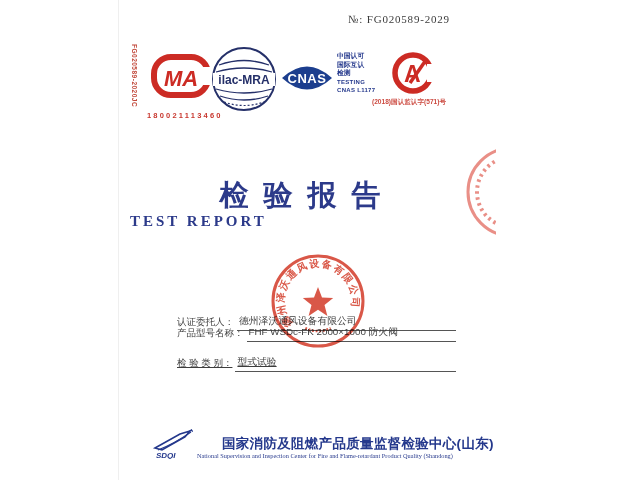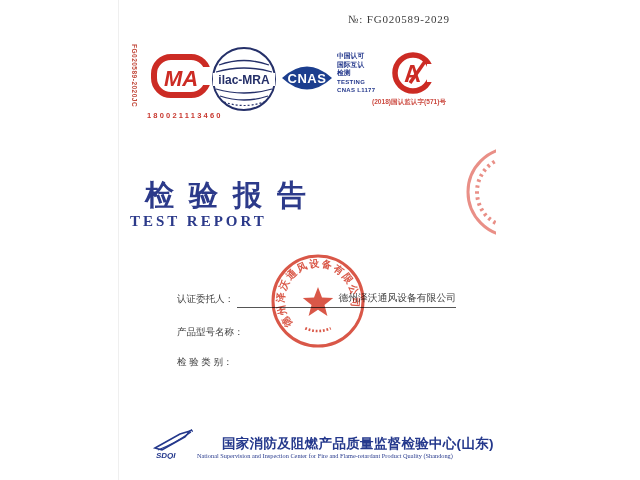--- a/index.html
+++ b/index.html
@@ -16,32 +16,32 @@
 
   
   .vert-code{left:131px;top:44px;height:72px;color:#c24a3c;font-size:6.5px;
              writing-mode:vertical-rl;letter-spacing:0.5px;font-weight:bold;}
   .cma-num{left:147px;top:99px;color:#c8372e;font-size:7.5px;font-weight:bold;letter-spacing:2.2px;margin-top:12px;}
   .cnas-text{left:337px;top:52px;color:#24388c;font-size:6.8px;font-weight:bold;line-height:8.6px;}
   .cnas-text .en{font-size:6px;letter-spacing:0.3px;}
   .cal-num{left:372px;top:98px;color:#cc4a40;font-size:6.6px;font-weight:bold;}
 
   
-  .title-zh{left:130px;top:176px;width:340px;text-align:left;color:#2c3a8a;
+  .title-zh{left:130px;top:176px;width:340px;text-align:center;color:#2c3a8a;
             font-size:29px;font-weight:bold;letter-spacing:15px;padding-left:15px;box-sizing:border-box;}
   .title-en{left:130px;top:213px;width:340px;color:#2c3a8a;
             font-family:"Liberation Serif",serif;font-size:15px;font-weight:bold;letter-spacing:3px;}
 
   
   .field{left:177px;width:279px;display:flex;align-items:flex-end;color:#3d3d3d;}
   .field .lbl{font-size:9.5px;white-space:nowrap;padding-right:3px;padding-bottom:2px;}
   .field .val{flex:1;font-size:9.8px;border-bottom:1px solid #555;padding:0 0 2px 2px;white-space:nowrap;}
-  .f1{top:292px;text-align:right;}
+  .f1{top:315px;}
   .f2{top:326px;}
-  .f3{top:356px;}
+  .f3{top:356px;text-decoration:underline;}
 
   
   .seal-main{left:263px;top:246px;opacity:0.88;mix-blend-mode:multiply;}
   .seal-partial{left:440px;top:146px;opacity:0.75;mix-blend-mode:multiply;}
 
   
   .footer-zh{left:198px;top:435px;color:#24388c;font-size:13.5px;font-weight:bold;letter-spacing:0.3px;margin-left:24px;}
   .footer-en{left:197px;top:452px;color:#2a3c8e;font-size:6.3px;font-family:"Liberation Serif",serif;}
   .sdqi{left:152px;top:427px;}
 </style>
@@ -97,23 +97,25 @@
 
 <div class="abs title-zh">检验报告</div>
 <div class="abs title-en">TEST REPORT</div>
 
 <div class="abs field f1">
   <span class="lbl">认证委托人：</span>
   <span class="val">德州泽沃通风设备有限公司</span>
 </div>
 <div class="abs field f2">
   <span class="lbl">产品型号名称：</span>
+  <span class="val">FHF WSDc-FK 2000×1000 防火阀</span>
 </div>
 <div class="abs field f3">
   <span class="lbl">检 验 类 别：</span>
+  <span class="val">型式试验</span>
 </div>
 
 <svg class="abs seal-main" width="110" height="110" viewBox="0 0 110 110">
   <circle cx="55" cy="55" r="45" fill="none" stroke="#d4402e" stroke-width="3"></circle>
   <defs>
     <path id="sealArc" d="M 31 79 A 34 34 0 1 1 79 79" fill="none"></path>
   </defs>
   <text font-size="10" font-weight="bold" fill="#d4402e" letter-spacing="1.6" font-family="Liberation Sans, sans-serif">
     <textPath href="#sealArc" startOffset="1%">德州泽沃通风设备有限公司</textPath>
   </text>

